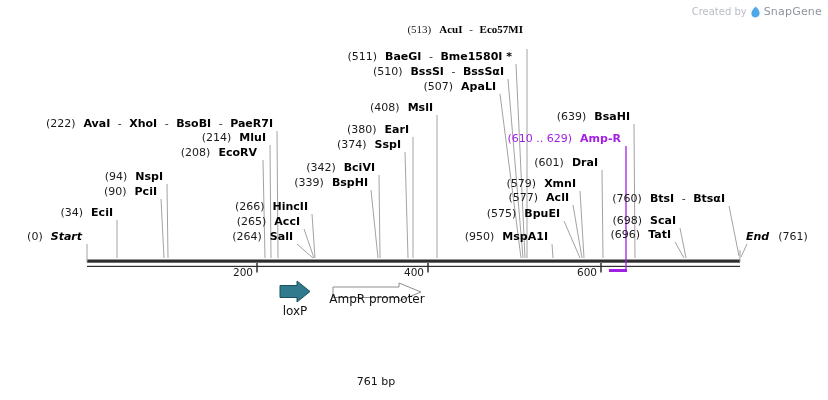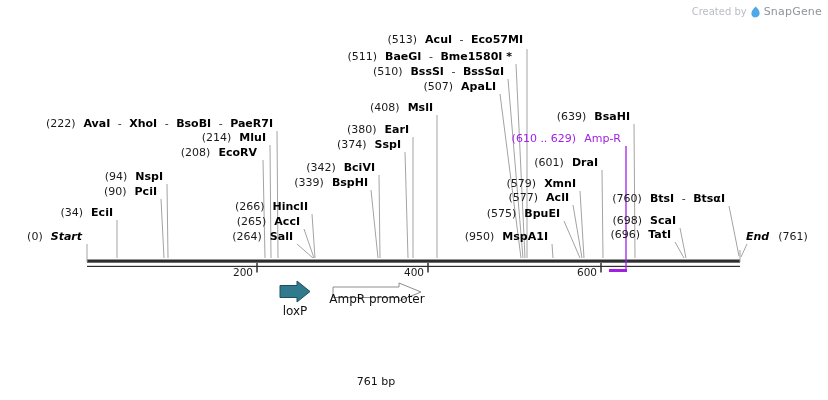--- a/index.html
+++ b/index.html
@@ -4,21 +4,21 @@
 <style>
   html,body{margin:0;padding:0;background:#fff;}
   .page{position:relative;width:828px;height:400px;background:#ffffff;overflow:hidden;
         font-family:"DejaVu Sans","Liberation Sans",sans-serif;}
   svg.map{position:absolute;left:0;top:0;}
   .layer{position:absolute;left:0;top:0;width:828px;height:400px;}
   .site-label{position:absolute;white-space:nowrap;font-size:11px;line-height:13px;color:#1a1a1a;}
   .site-label .pos{margin-right:8px;}
   .site-label .pos.after{margin-right:0;margin-left:9px;}
   .site-label .enz{font-weight:bold;color:#000;}
-  .site-label .enz.plain{font-weight:normal;}
+  .site-label .enz.plain{font-weight:bold;}
   .site-label.it .enz{font-style:italic;}
   .site-label .sep{font-weight:normal;color:#333;margin:0 4px;}
   .ruler-num{position:absolute;font-size:10.5px;line-height:11px;color:#1a1a1a;}
   .feat-label{position:absolute;font-size:12px;line-height:14px;color:#111;
               transform:translateX(-50%);white-space:nowrap;}
   .map-title{position:absolute;left:0;width:828px;text-align:center;
              font-size:14px;font-weight:bold;color:#000;}
   .map-subtitle{position:absolute;left:0;width:752px;text-align:center;
                 font-size:11px;color:#111;}
   .watermark{position:absolute;top:5px;right:6px;display:flex;align-items:center;gap:4px;}
@@ -86,21 +86,21 @@
       <div class="site-label" style="top: 215px; right: 528px;"><span class="pos">(265)</span><span><span class="enz">AccI</span></span></div>
       <div class="site-label" style="top: 200px; right: 520px;"><span class="pos">(266)</span><span><span class="enz">HincII</span></span></div>
       <div class="site-label" style="top: 176px; right: 460px;"><span class="pos">(339)</span><span><span class="enz">BspHI</span></span></div>
       <div class="site-label" style="top: 161px; right: 453px;"><span class="pos">(342)</span><span><span class="enz">BciVI</span></span></div>
       <div class="site-label" style="top: 138px; right: 427px;"><span class="pos">(374)</span><span><span class="enz">SspI</span></span></div>
       <div class="site-label" style="top: 123px; right: 419px;"><span class="pos">(380)</span><span><span class="enz">EarI</span></span></div>
       <div class="site-label" style="top: 101px; right: 395px; text-align: center;"><span class="pos">(408)</span><span><span class="enz">MslI</span></span></div>
       <div class="site-label" style="top: 80px; right: 332px;"><span class="pos">(507)</span><span><span class="enz">ApaLI</span></span></div>
       <div class="site-label" style="top: 65px; right: 324px;"><span class="pos">(510)</span><span><span class="enz">BssSI</span><span class="sep"> - </span><span class="enz">BssSαI</span></span></div>
       <div class="site-label" style="top: 50px; right: 316px;"><span class="pos">(511)</span><span><span class="enz">BaeGI</span><span class="sep"> - </span><span class="enz">Bme1580I *</span></span></div>
-      <div class="site-label" style="top: 33px; right: 305px;"><span class="pos">(513)</span><span><span class="enz">AcuI</span><span class="sep"> - </span><span class="enz">Eco57MI</span></span></div>
+      <div class="site-label" style="top: 23px; right: 305px; font-family: Liberation Serif, serif;"><span class="pos">(513)</span><span><span class="enz">AcuI</span><span class="sep"> - </span><span class="enz">Eco57MI</span></span></div>
       <div class="site-label" style="top: 230px; right: 280px;"><span class="pos">(950)</span><span><span class="enz">MspA1I</span></span></div>
       <div class="site-label" style="top: 207px; right: 268px;"><span class="pos">(575)</span><span><span class="enz">BpuEI</span></span></div>
       <div class="site-label" style="top: 191px; right: 259px;"><span class="pos">(577)</span><span><span class="enz">AclI</span></span></div>
       <div class="site-label" style="top: 177px; right: 252px;"><span class="pos">(579)</span><span><span class="enz">XmnI</span></span></div>
       <div class="site-label" style="top: 156px; right: 230px;"><span class="pos">(601)</span><span><span class="enz">DraI</span></span></div>
       <div class="site-label" style="top: 110px; right: 198px; margin-left: 30px;"><span class="pos">(639)</span><span><span class="enz">BsaHI</span></span></div>
       <div class="site-label" style="top: 228px; right: 157px;"><span class="pos">(696)</span><span><span class="enz">TatI</span></span></div>
       <div class="site-label" style="top: 214px; right: 152px;"><span class="pos">(698)</span><span><span class="enz">ScaI</span></span></div>
       <div class="site-label" style="top: 192px; right: 103px;"><span class="pos">(760)</span><span><span class="enz">BtsI</span><span class="sep"> - </span><span class="enz">BtsαI</span></span></div>
       <div class="site-label it" style="top: 230px; left: 746px;"><span><span class="enz">End</span></span><span class="pos after">(761)</span></div>

